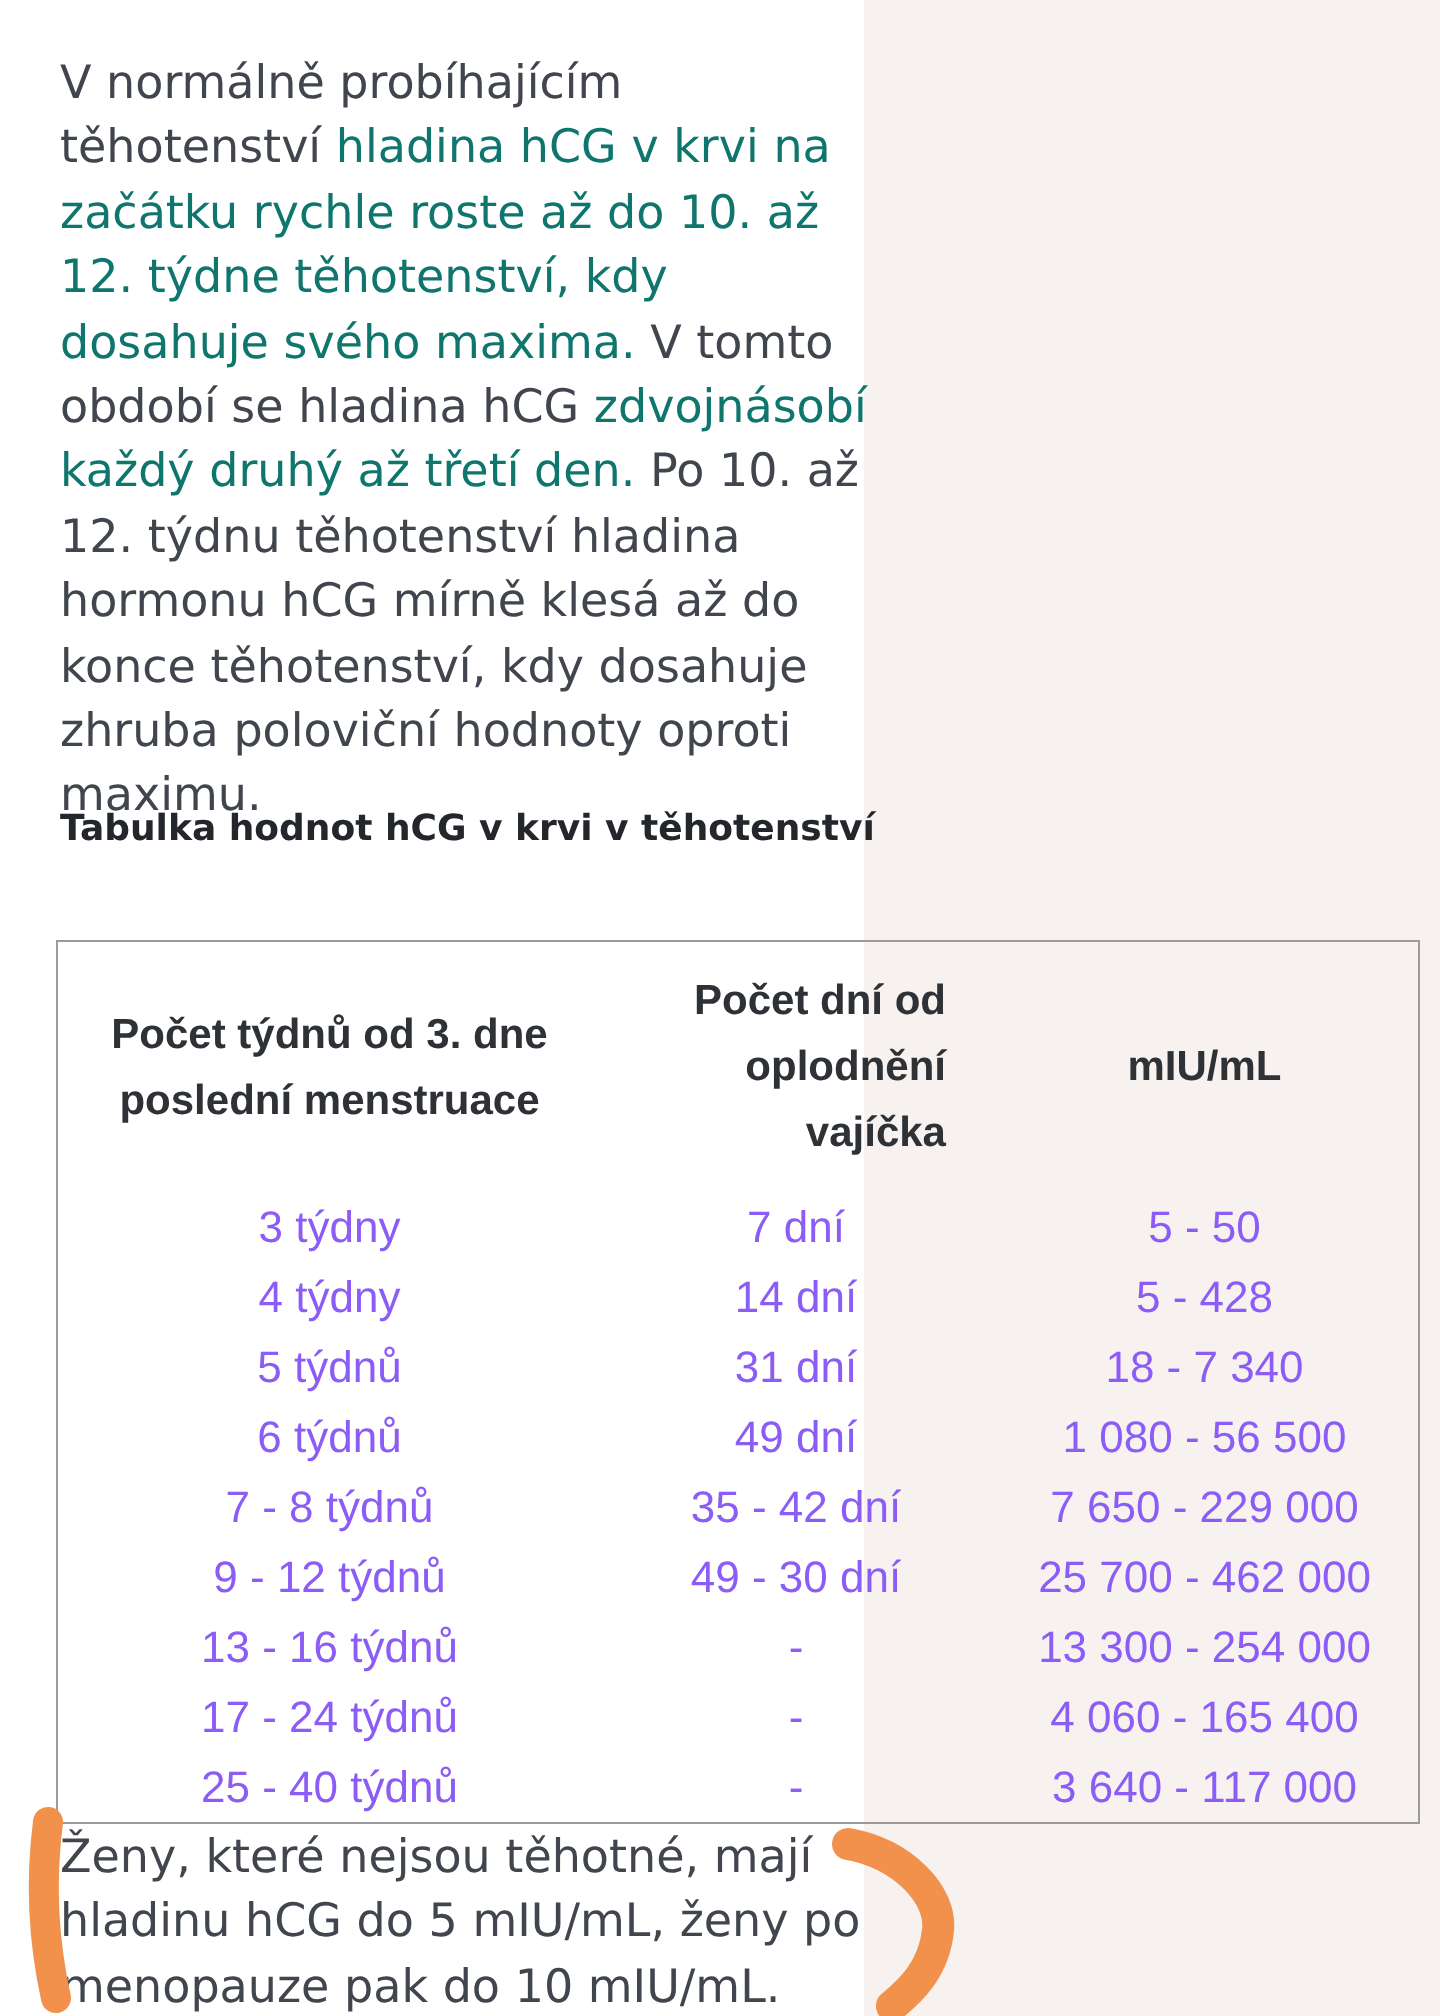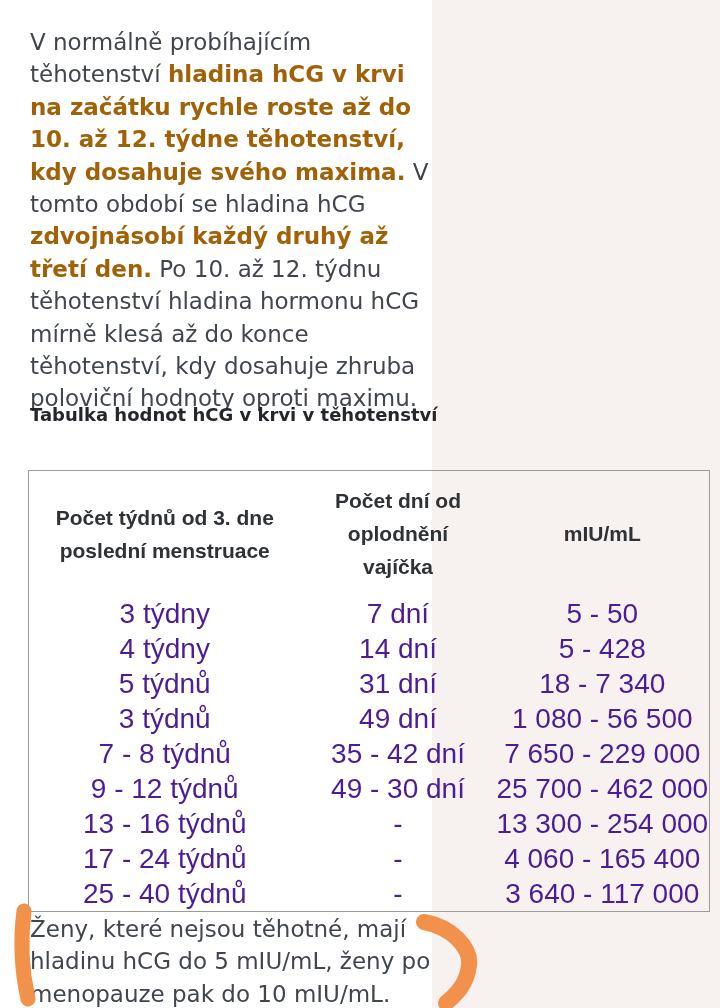--- a/index.html
+++ b/index.html
@@ -17,21 +17,21 @@
     background: #f7f2f0;
   }
   .intro {
     position: absolute;
     left: 30px; top: 3px;
     width: 408px;
     font-size: 23px;
     line-height: 32.4px;
     color: #41464e;
   }
-  .intro .seg-bold { font-weight: bold; color: #a16207; }
+  .intro .seg-bold { font-weight: normal; color: #0f766e; }
   .section-heading {
     position: absolute;
     left: 30px; top: 400px;
     width: 410px;
     font-size: 18px;
     line-height: 29px;
     font-weight: bold;
     color: #23262b;
     margin: 0;
   }
@@ -50,24 +50,24 @@
     font-weight: bold;
     color: #2e3136;
     text-align: center;
     vertical-align: middle;
     height: 125px;
     line-height: 33px;
     padding: 0;
   }
   .th-inner { display: inline-block; }
   .th-col1 { max-width: 250px; }
-  .th-col2 { max-width: 150px; }
+  .th-col2 { max-width: 150px; text-align: right; }
   table.hcg-table td {
-    font-size: 28px;
-    color: #4c1d95;
+    font-size: 22px;
+    color: #8b5cf6;
     text-align: center;
     height: 35px;
     line-height: 35px;
     white-space: nowrap;
     padding: 0;
     overflow: visible;
   }
   .footer-note {
     position: absolute;
     left: 30px; top: 913px;
@@ -121,21 +121,21 @@
         <td>4 týdny</td>
         <td>14 dní</td>
         <td>5 - 428</td>
       </tr>
       <tr>
         <td>5 týdnů</td>
         <td>31 dní</td>
         <td>18 - 7 340</td>
       </tr>
       <tr>
-        <td>3 týdnů</td>
+        <td>6 týdnů</td>
         <td>49 dní</td>
         <td>1 080 - 56 500</td>
       </tr>
       <tr>
         <td>7 - 8 týdnů</td>
         <td>35 - 42 dní</td>
         <td>7 650 - 229 000</td>
       </tr>
       <tr>
         <td>9 - 12 týdnů</td>

